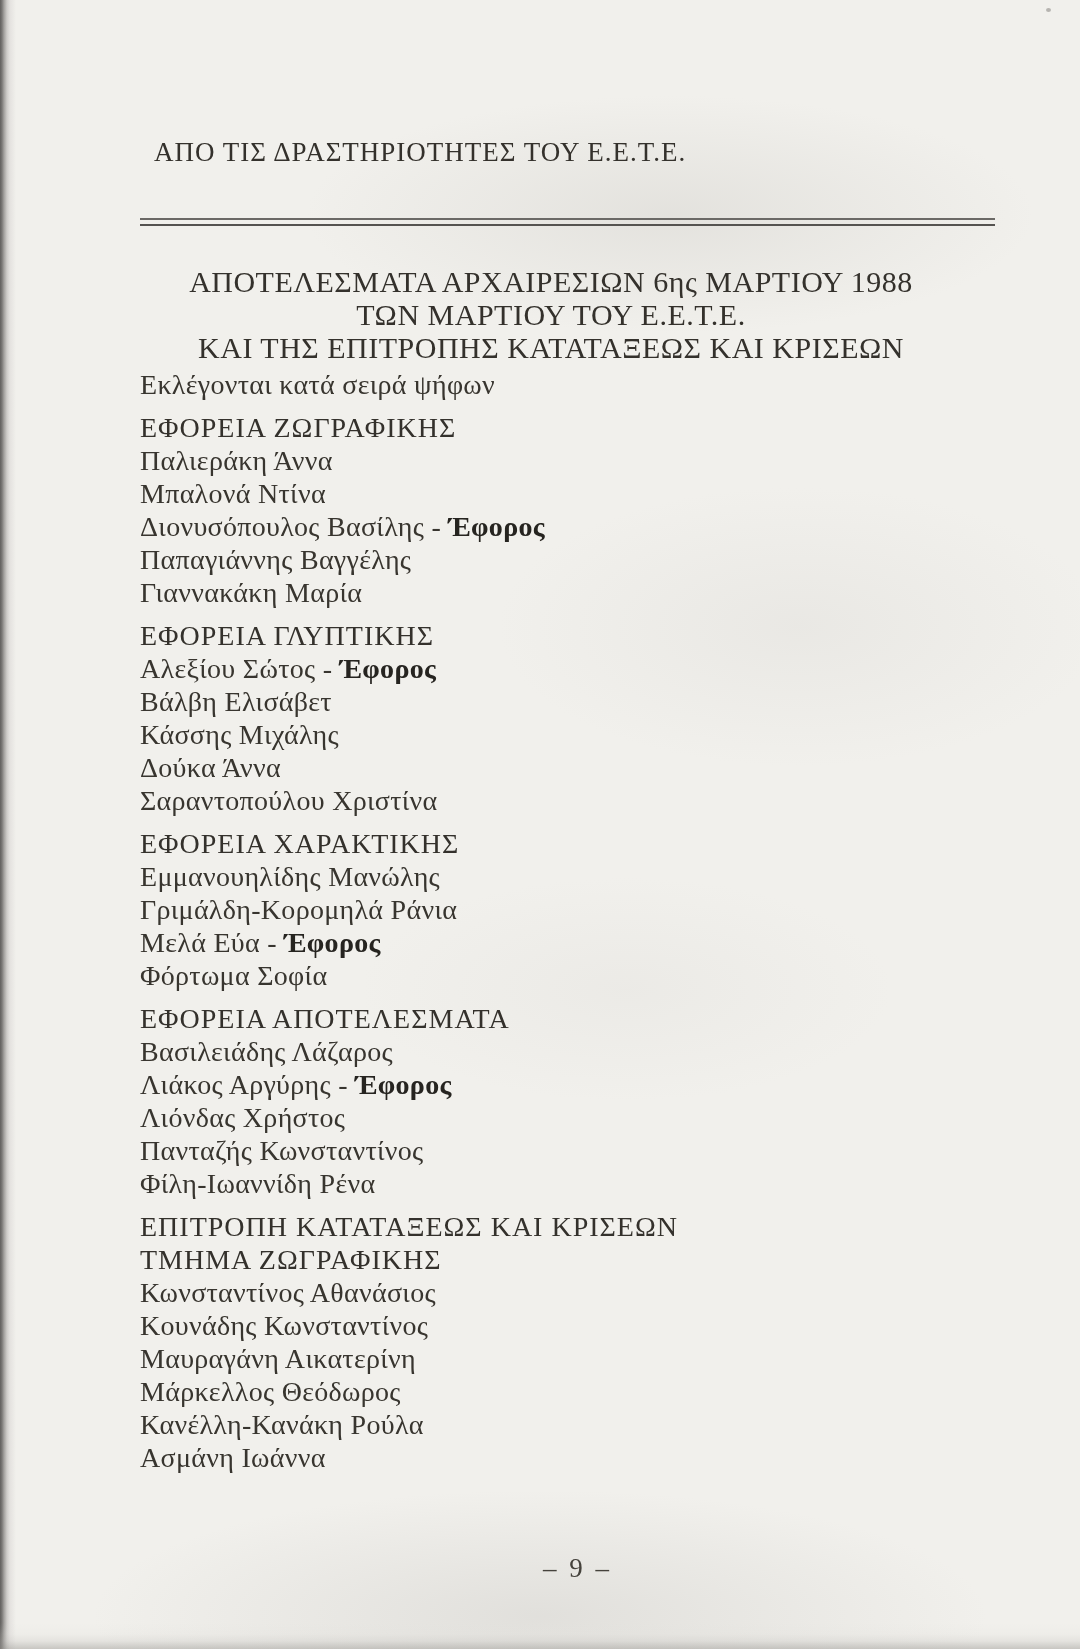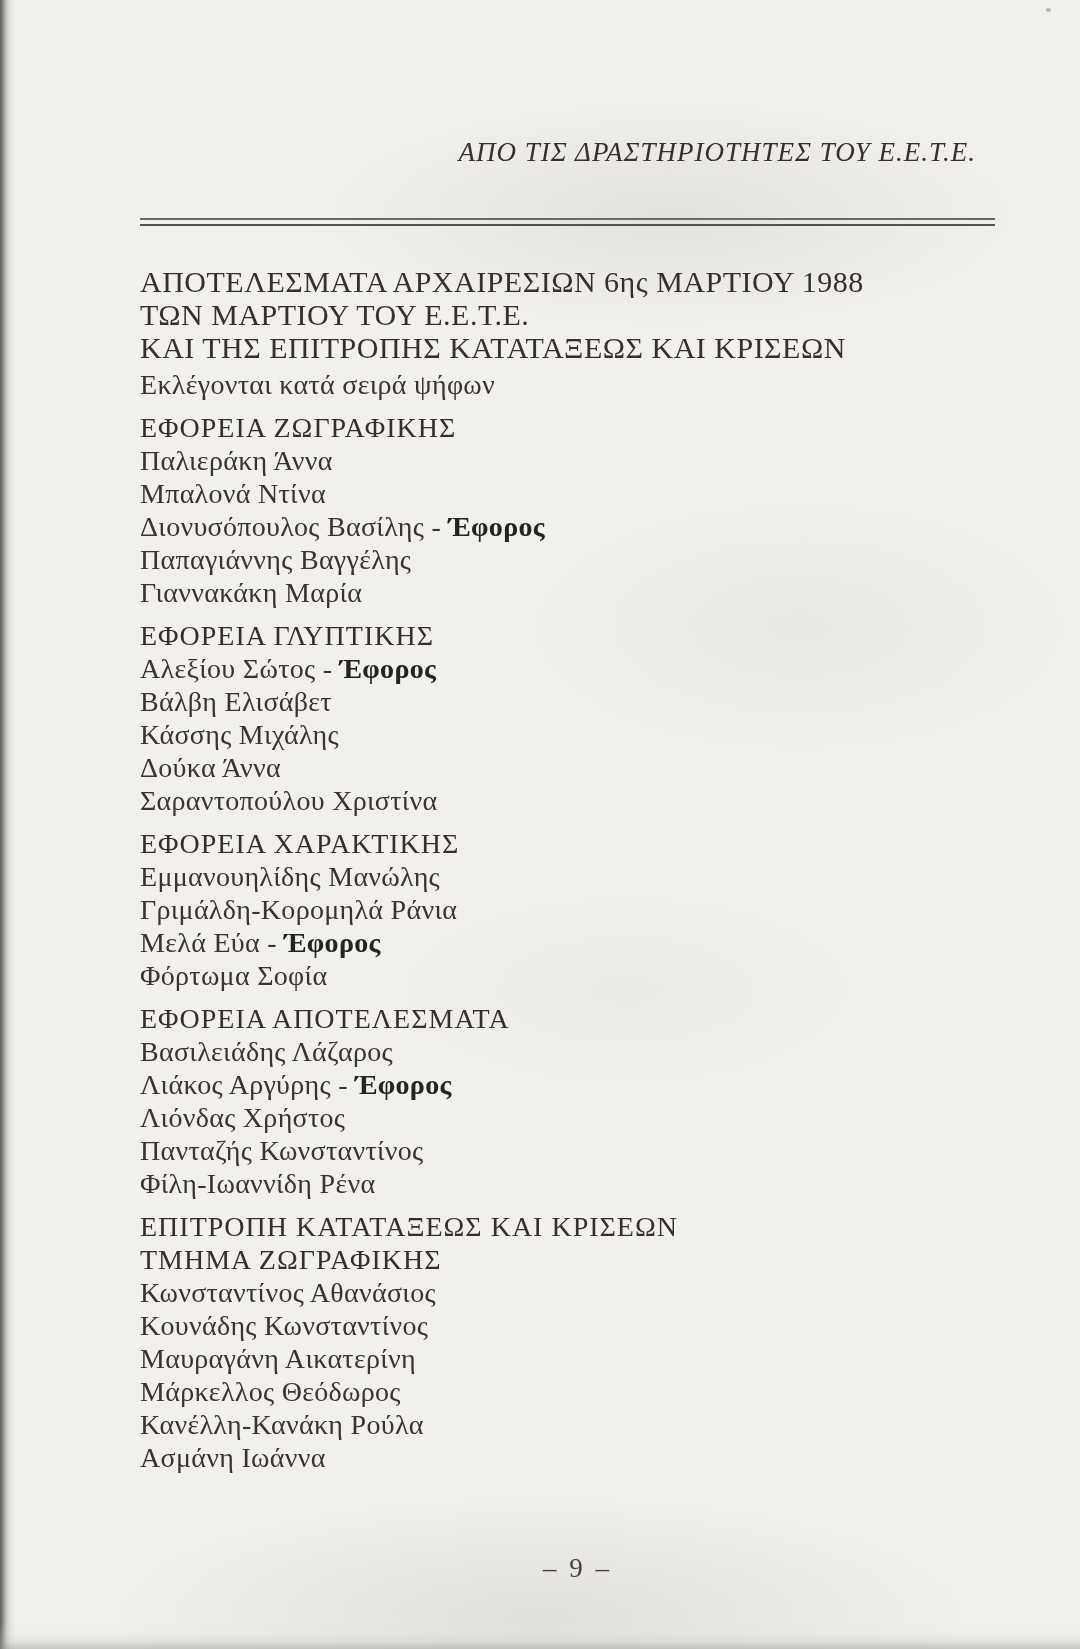--- a/index.html
+++ b/index.html
@@ -53,40 +53,39 @@
     left: 140px;
     top: 0;
     width: 822px;
   }
   .doc-title {
     margin: 138px 0 0 0;
     font-size: 27px;
     font-weight: 400;
     line-height: 28px;
     letter-spacing: 1px;
-    text-align: right;
+    text-align: left;
     transform: translateX(14px);
     color: #34312c;
     white-space: nowrap;
-    font-style: italic;
   }
   .double-rule {
     margin-top: 52px;
     width: 855px;
     height: 4px;
     border-top: 2px solid #6b6966;
     border-bottom: 2px solid #555350;
   }
   .heading {
     margin: 39px 0 0 0;
     font-size: 30px;
     font-weight: 400;
     line-height: 33px;
     letter-spacing: 0.5px;
-    text-align: left;
+    text-align: center;
     color: #34312c;
   }
   .heading .hline { display: block; white-space: nowrap; }
   .intro {
     margin: 4px 0 1px 0;
     font-size: 28px;
     line-height: 33px;
     letter-spacing: 0.3px;
   }
   .section { margin-top: 10px; }

